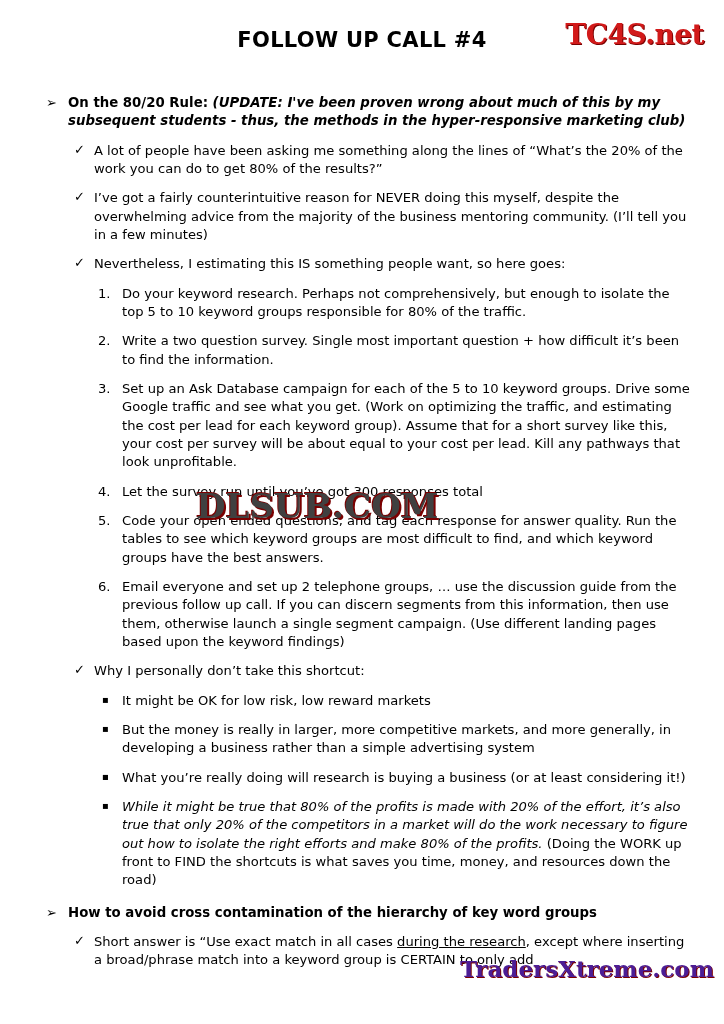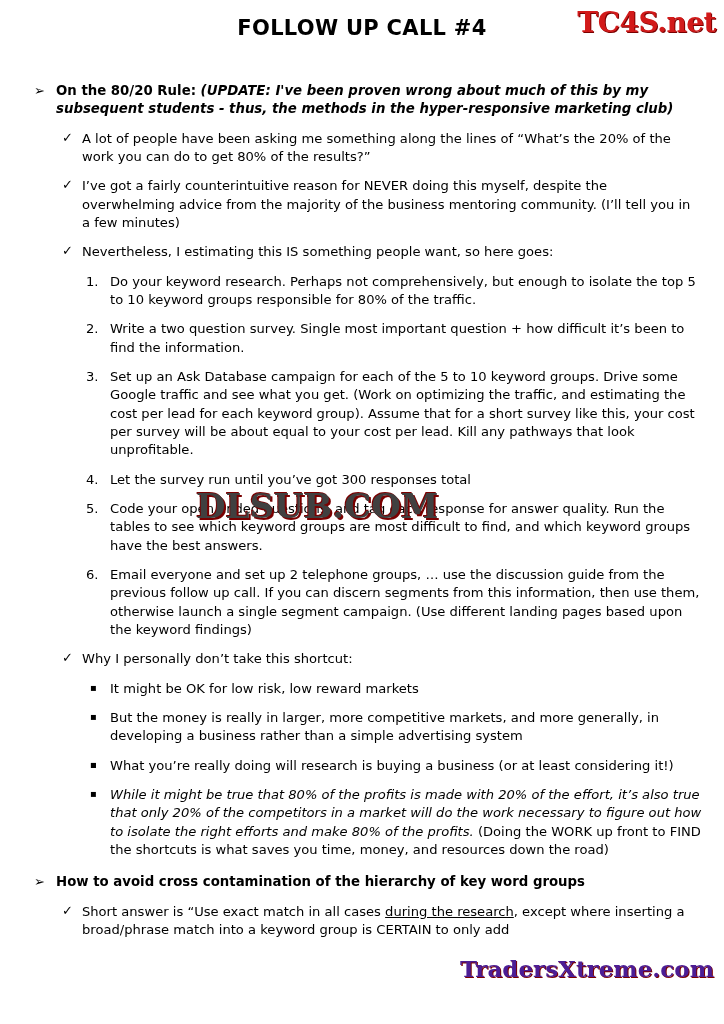--- a/index.html
+++ b/index.html
@@ -12,21 +12,21 @@
     height: 1024px;
     position: relative;
     font-family: "DejaVu Sans", sans-serif;
     color: #000000;
     overflow: hidden;
   }
   .page {
     position: relative;
     width: 724px;
     height: 988px;
-    padding: 0;
+    padding: 12px;
     box-sizing: border-box;
   }
   .header {
     position: relative;
     height: 56px;
   }
   .doc-title {
     position: absolute;
     top: 16px;
     left: 0;

